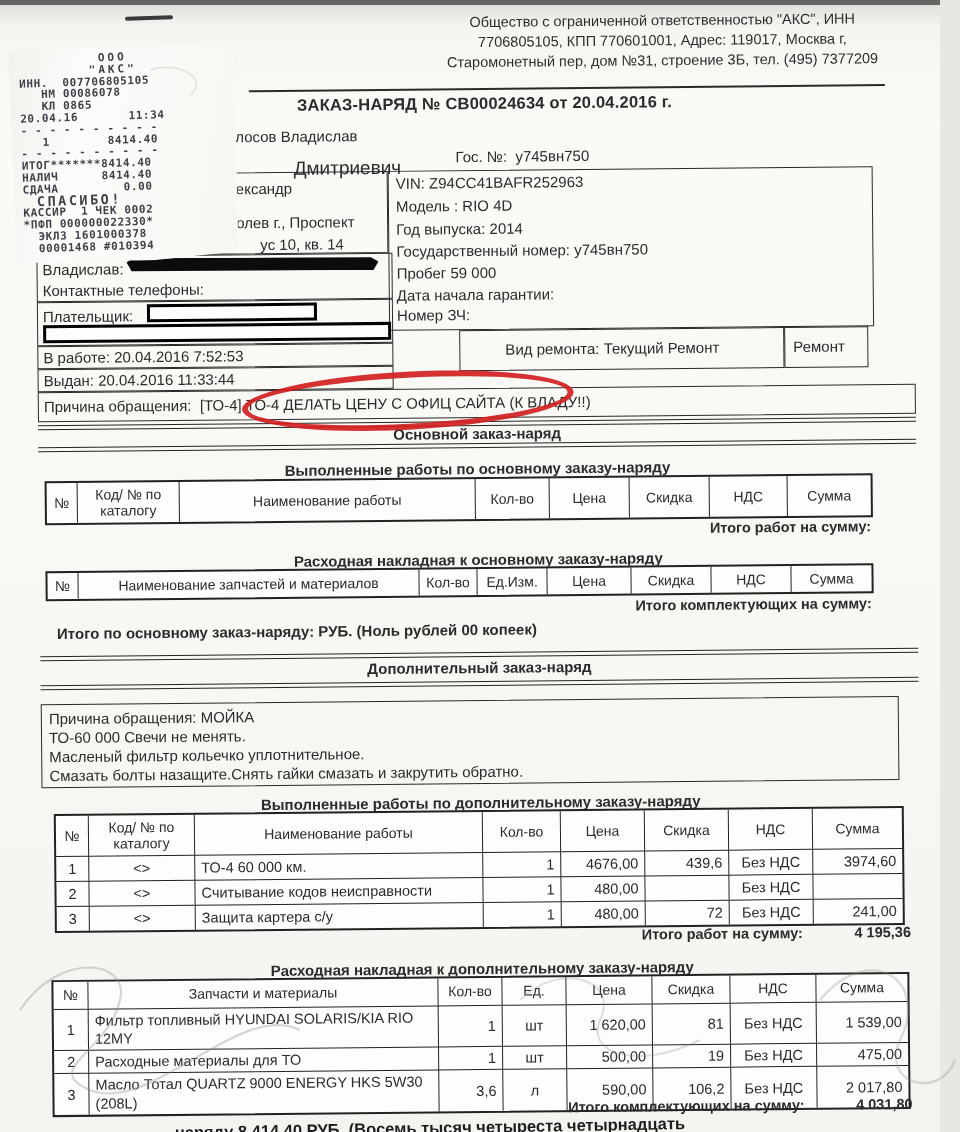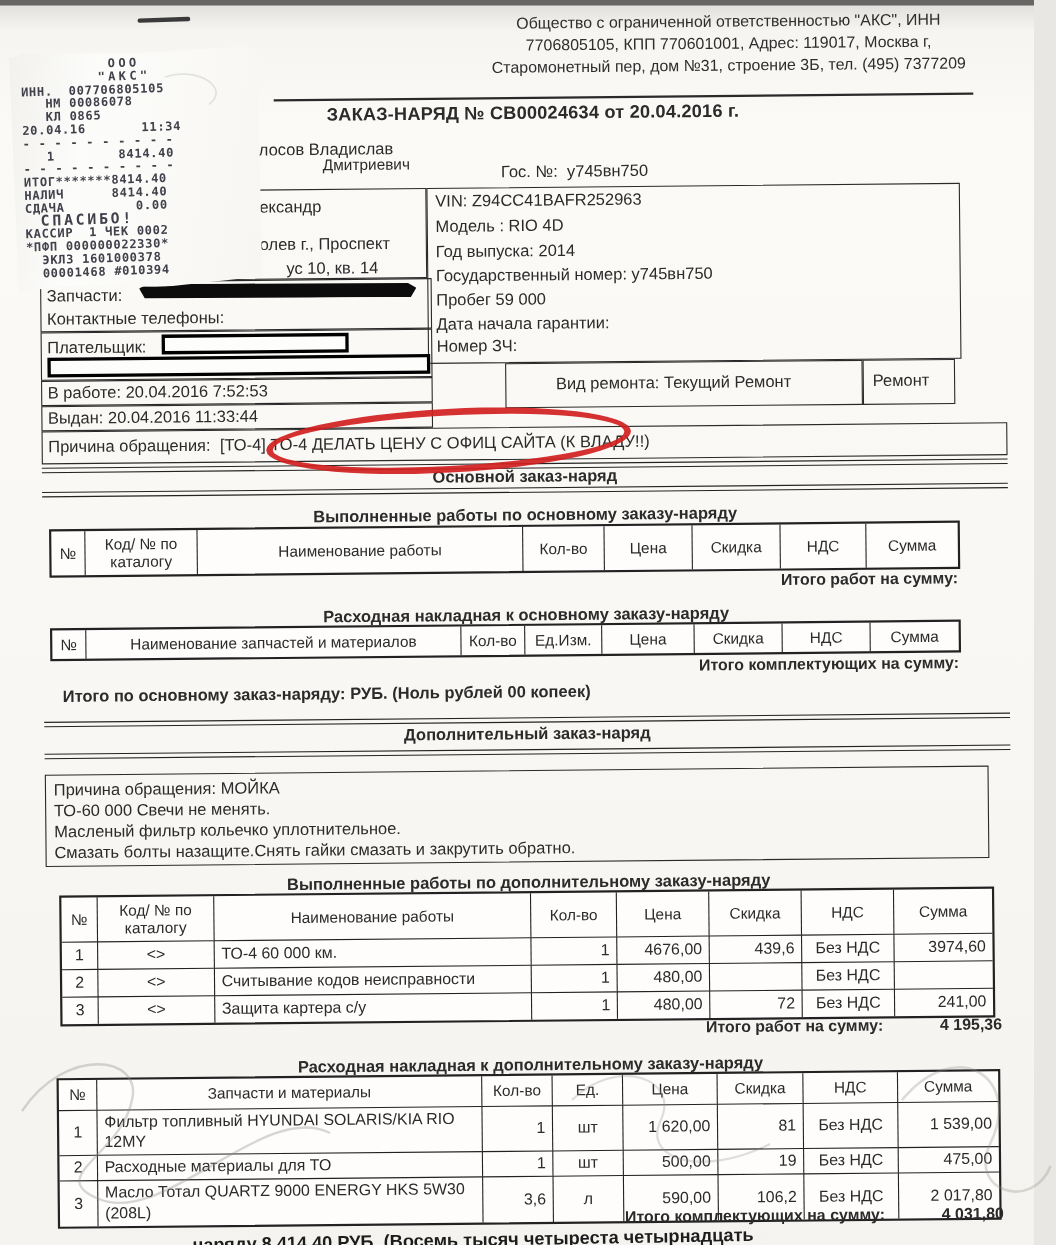--- a/index.html
+++ b/index.html
@@ -14,21 +14,21 @@
   .doc { position:absolute; inset:0; transform:rotate(-0.55deg); transform-origin:480px 420px; }
   .abs { position:absolute; }
 
   
   .company { top:12px; left:380px; width:572px; text-align:center; font-size:14.5px; line-height:1.38; color:#2e2e2e; }
   .title-rule { top:88px; left:252px; width:636px; height:2px; background:#2a2a2a; }
   .order-title { top:94px; left:300px; font-size:16.5px; font-weight:bold; letter-spacing:.2px; }
 
   
   .cust1 { top:126px; left:238px; font-size:15px; }
-  .cust2 { top:140px; left:296px; font-size:14px; }
+  .cust2 { top:156px; left:296px; font-size:19px; }
   .gos   { top:148px; left:458px; font-size:15px; }
 
   
   .bx { border:1.6px solid #2a2a2a; }
   .box-leftcell  { left:38px;  top:170px; width:352px; height:82px; }
   .box-zak       { left:38px;  top:252px; width:356px; height:46px; }
   .box-pay       { left:38px;  top:298px; width:356px; height:44px; }
   .box-inwork    { left:38px;  top:342px; width:356px; height:23px; }
   .box-issued    { left:38px;  top:365px; width:356px; height:23px; }
   .box-vehicle   { left:390px; top:170px; width:485px; height:160px; }
@@ -155,21 +155,21 @@
   <div class="abs hid hid3">ус 10, кв. 14</div>
 
   <div class="abs veh v0">VIN: Z94CC41BAFR252963</div>
   <div class="abs veh v1">Модель : RIO 4D</div>
   <div class="abs veh v2">Год выпуска: 2014</div>
   <div class="abs veh v3">Государственный номер:  у745вн750</div>
   <div class="abs veh v4">Пробег 59 000</div>
   <div class="abs veh v5">Дата начала гарантии:</div>
   <div class="abs veh v6">Номер ЗЧ:</div>
 
-  <div class="abs lbl l-zak">Запчасти:</div>
+  <div class="abs lbl l-zak">Владислав:</div>
   <div class="abs lbl l-ph">Контактные телефоны:</div>
   <div class="abs lbl l-pay">Плательщик:</div>
   <div class="abs lbl l-work">В работе: 20.04.2016 7:52:53</div>
   <div class="abs lbl l-iss">Выдан: 20.04.2016 11:33:44</div>
   <div class="abs lbl l-rep">Вид ремонта: Текущий Ремонт</div>
   <div class="abs lbl l-closed">Ремонт</div>
 
   <div class="abs redact-fill"></div>
   <div class="abs redact-box1"></div>
   <div class="abs redact-box2"></div>

